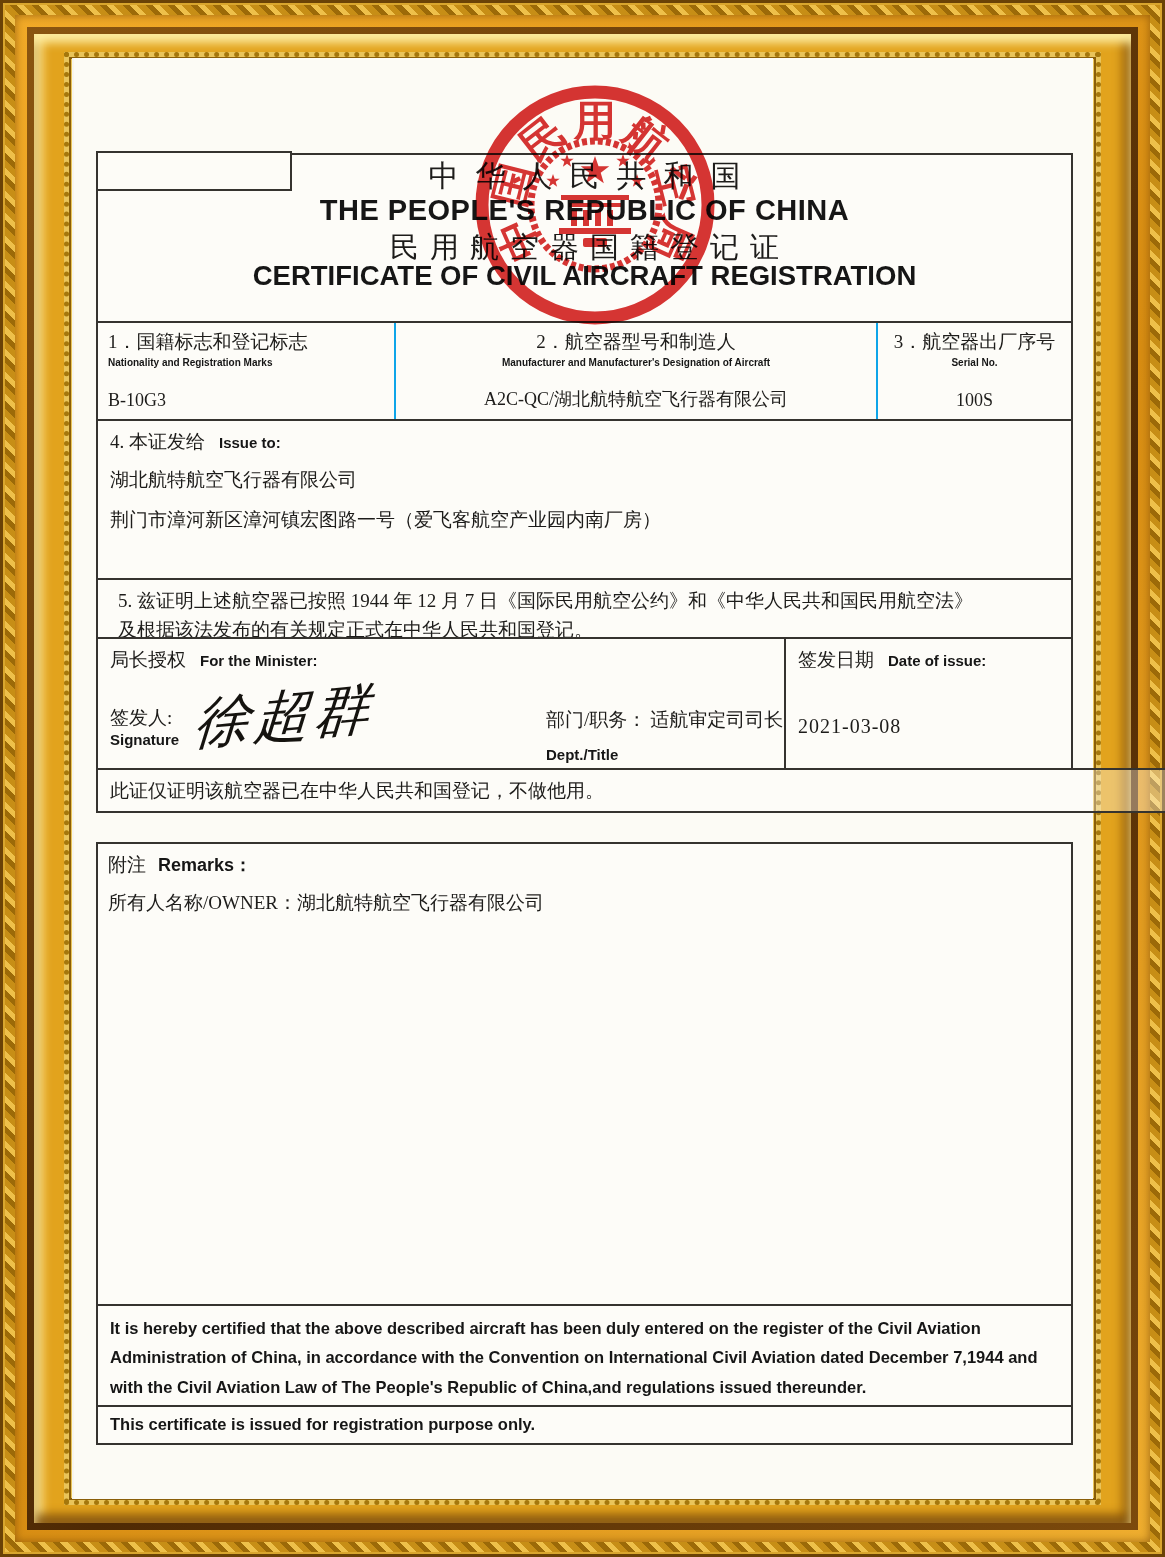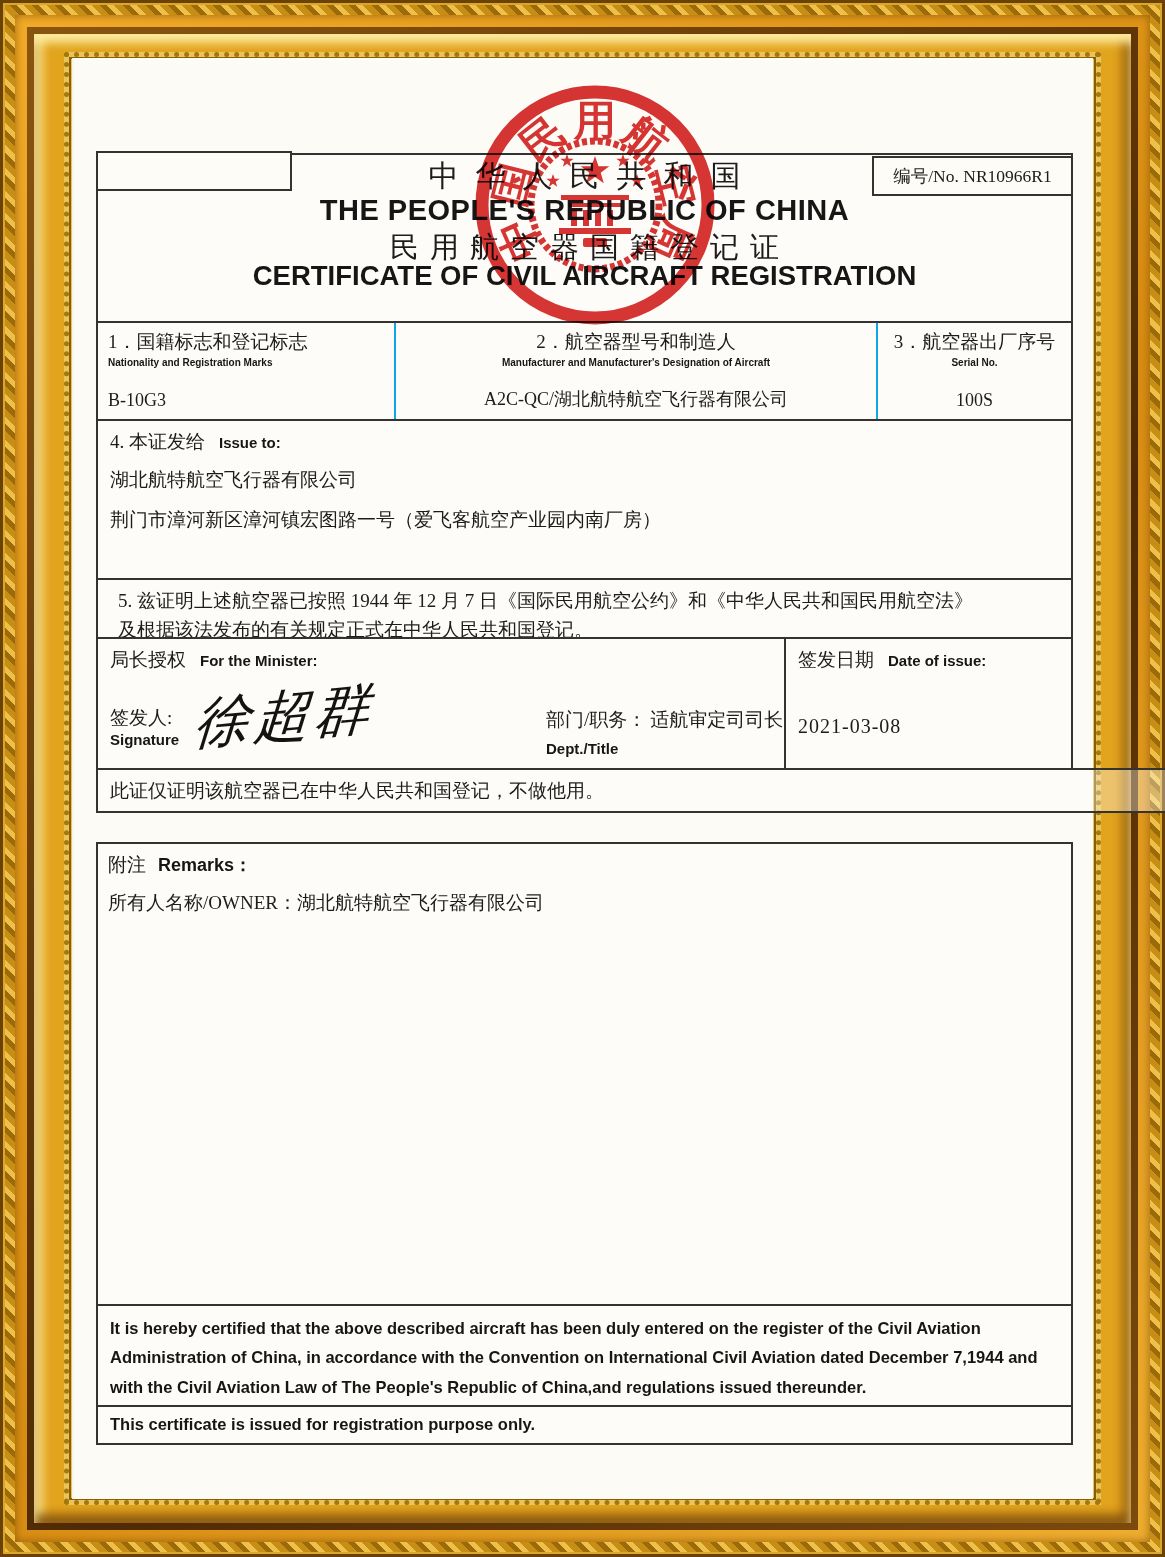--- a/index.html
+++ b/index.html
@@ -56,21 +56,21 @@
   
   .minister { left:96px; top:637px; width:977px; height:133px; display:flex; padding:0; }
   .m-left  { width:686px; position:relative; padding:8px 12px; }
   .m-right { flex:1; border-left:2px solid #35332f; padding:8px 12px; }
   .sig-label   { position:absolute; left:12px; top:66px;  font-size:19px; }
   .sig-label-en{ position:absolute; left:12px; top:92px;  font-size:15px; }
   .signature   { position:absolute; left:96px; top:40px; font-size:56px; color:#15130f;
                  font-style:italic; transform:rotate(-5deg) skewX(-9deg); letter-spacing:4px; }
   .dept-block  { position:absolute; left:448px; top:68px; }
   .dept-cn { font-size:19px; }
-  .dept-en { font-size:15px; margin-top:7px; }
+  .dept-en { font-size:15px; margin-top:13px; }
   .date-val { font-size:20px; margin-top:42px; letter-spacing:1px; }
 
   
   .note-box    { left:96px; top:768px;  width:1165px; height:45px;  padding:8px 12px; font-size:19px; }
   .remarks-box { left:96px; top:842px;  width:977px; height:464px; padding:8px 10px; }
   .english-box { left:96px; top:1304px; width:977px; height:103px; padding:8px 12px;
                  font-size:16.5px; line-height:1.78; }
   .final-box   { left:96px; top:1405px; width:977px; height:40px;  padding:8px 12px; font-size:16.5px; }
 
   .inline-en15 { font-size:15px; margin-left:10px; }
@@ -92,21 +92,20 @@
   <div class="frame-l5"></div>
   <div class="paper"></div>
 
   <div class="bx header-box">
     <div class="t-line t-cn1 cn">中华人民共和国</div>
     <div class="t-line t-en1 enb">THE PEOPLE'S REPUBLIC OF CHINA</div>
     <div class="t-line t-cn2 cn">民用航空器国籍登记证</div>
     <div class="t-line t-en2 enb">CERTIFICATE OF CIVIL AIRCRAFT REGISTRATION</div>
   </div>
   <div class="bx blank-box"></div>
-  <div class="bx serial-box cn">编号/No. NR10966R1</div>
 
   <div class="bx row1">
     <div class="cell c1">
       <div class="lab-cn cn">1．国籍标志和登记标志</div>
       <div class="lab-en enb">Nationality and Registration Marks</div>
       <div class="val cn">B-10G3</div>
     </div>
     <div class="cell c2">
       <div class="lab-cn cn">2．航空器型号和制造人</div>
       <div class="lab-en enb">Manufacturer and Manufacturer's Designation of Aircraft</div>

